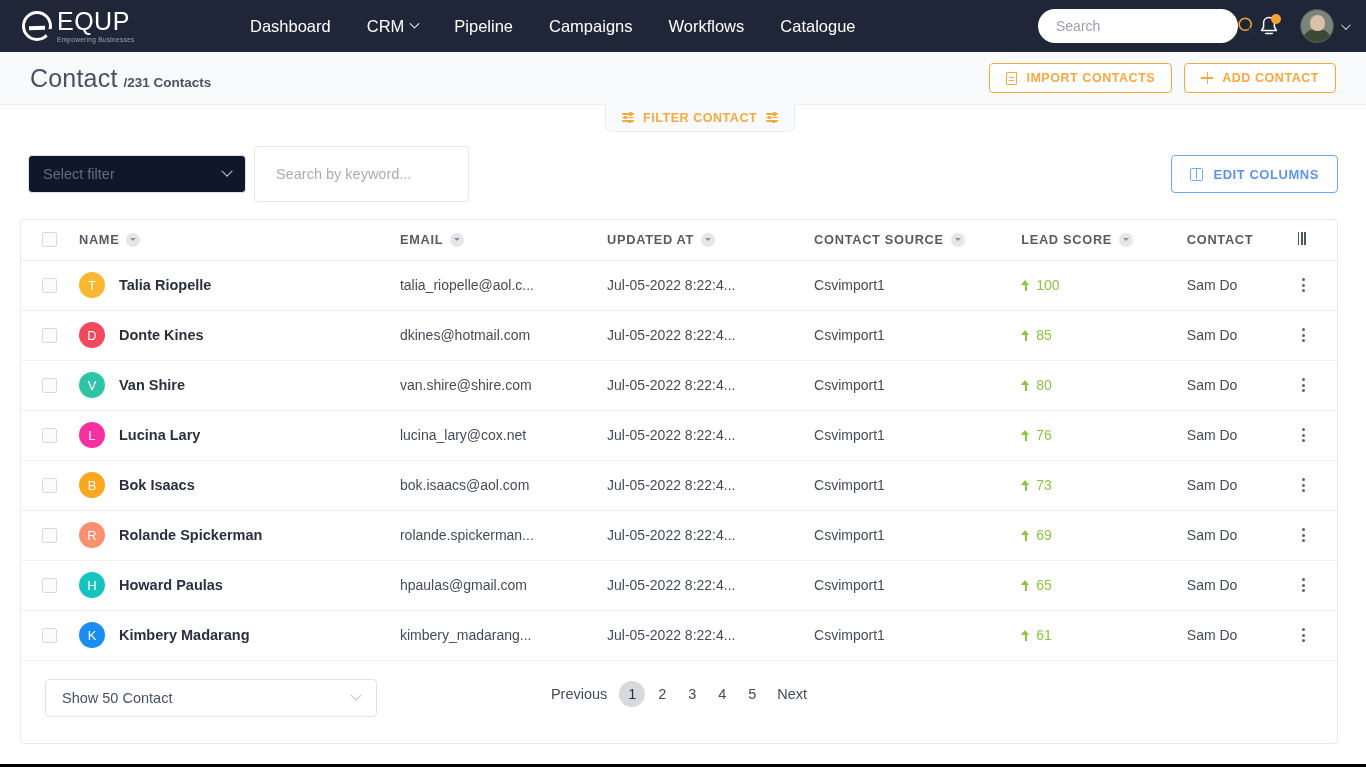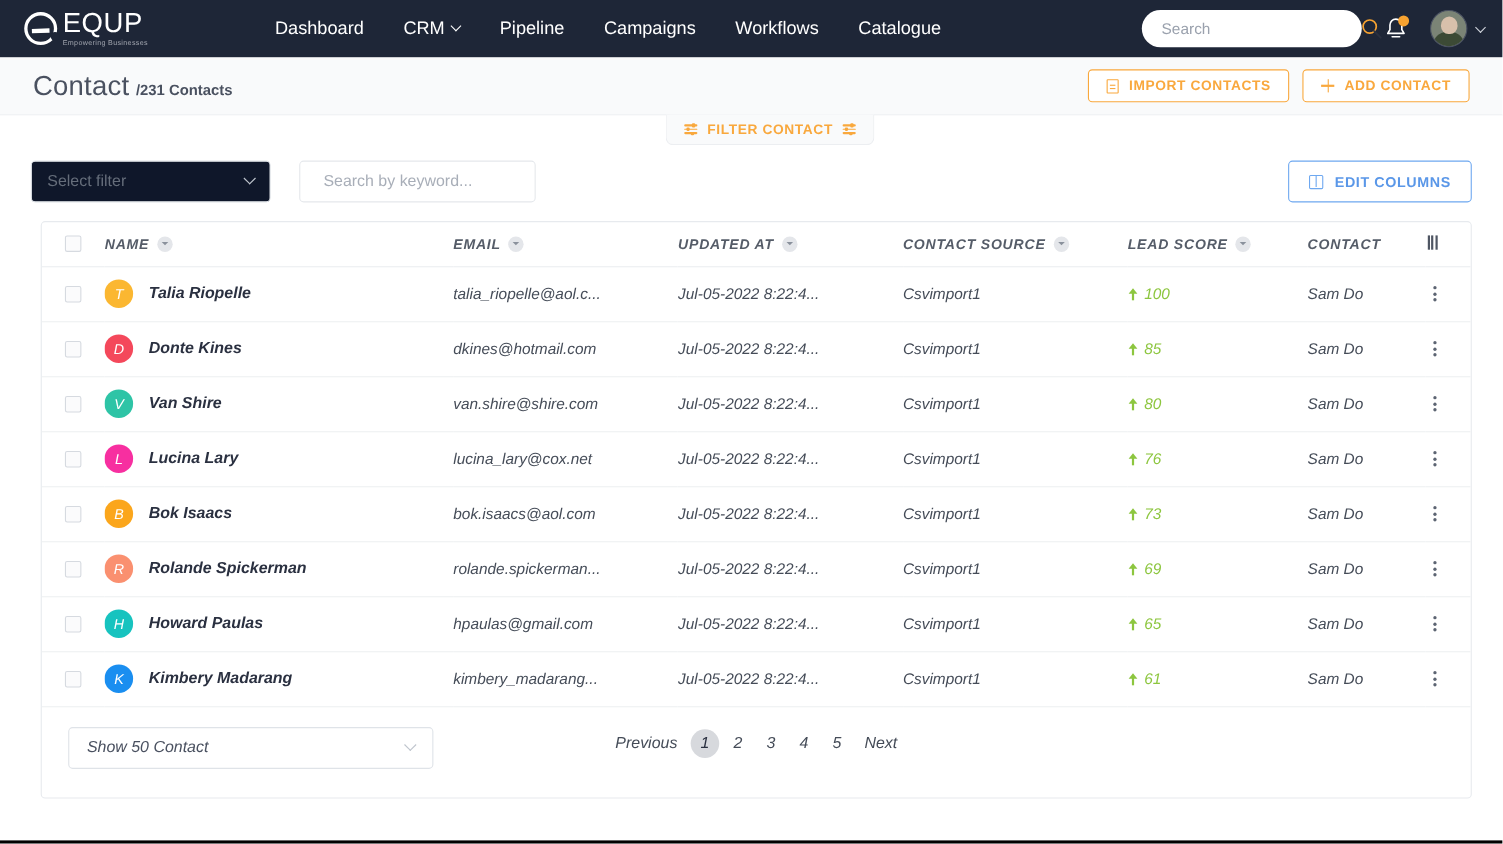--- a/index.html
+++ b/index.html
@@ -204,21 +204,21 @@
     display: flex; align-items: center; padding: 0 14px;
     font-size: 14.5px; color: #656d7a; cursor: pointer;
     background: #0f172a;
   }
   .select-filter .chev {
     margin-left: auto; width: 8px; height: 8px;
     border-right: 1.8px solid #bfc5cd; border-bottom: 1.8px solid #bfc5cd;
     transform: rotate(45deg) translate(-2px,-2px);
   }
   .keyword-box {
-    width: 215px; height: 38px; margin-left: 26px;
+    width: 215px; height: 56px; margin-left: 8px;
     border: 1px solid #e5e8ec; border-radius: 4px;
     display: flex; align-items: center; padding: 0 12px; gap: 9px;
     background: #ffffff;
   }
   .keyword-box input {
     border: none; outline: none; flex: 1;
     font-size: 14.5px; color: #4a5160;
     font-family: "Liberation Sans", sans-serif;
   }
   .keyword-box input::placeholder { color: #a8aeb8; }
@@ -234,26 +234,25 @@
     width: 13px; height: 13px; border: 1.5px solid #6ea8f0;
     border-radius: 1.5px; position: relative; flex: 0 0 auto;
   }
   .ico-columns::after {
     content: ""; position: absolute; left: 4.2px; top: 0;
     width: 1.5px; height: 10px; background: #6ea8f0;
   }
 
   
   .card {
-    margin: 17px 28px 0 37px;
+    margin: 17px 28px 0 20px;
     border: 1px solid #e7eaee;
     border-radius: 4px;
     background: #ffffff;
     overflow: hidden;
-    font-style: italic;
   }
   table { width: 100%; border-collapse: collapse; table-layout: fixed; }
   thead th {
     height: 40px;
     font-size: 12.8px; font-weight: 700; color: #555c68;
     letter-spacing: 0.7px; text-align: left;
     border-bottom: 1px solid #eceef1;
     padding: 0; vertical-align: middle;
     white-space: nowrap; overflow: hidden;
   }

